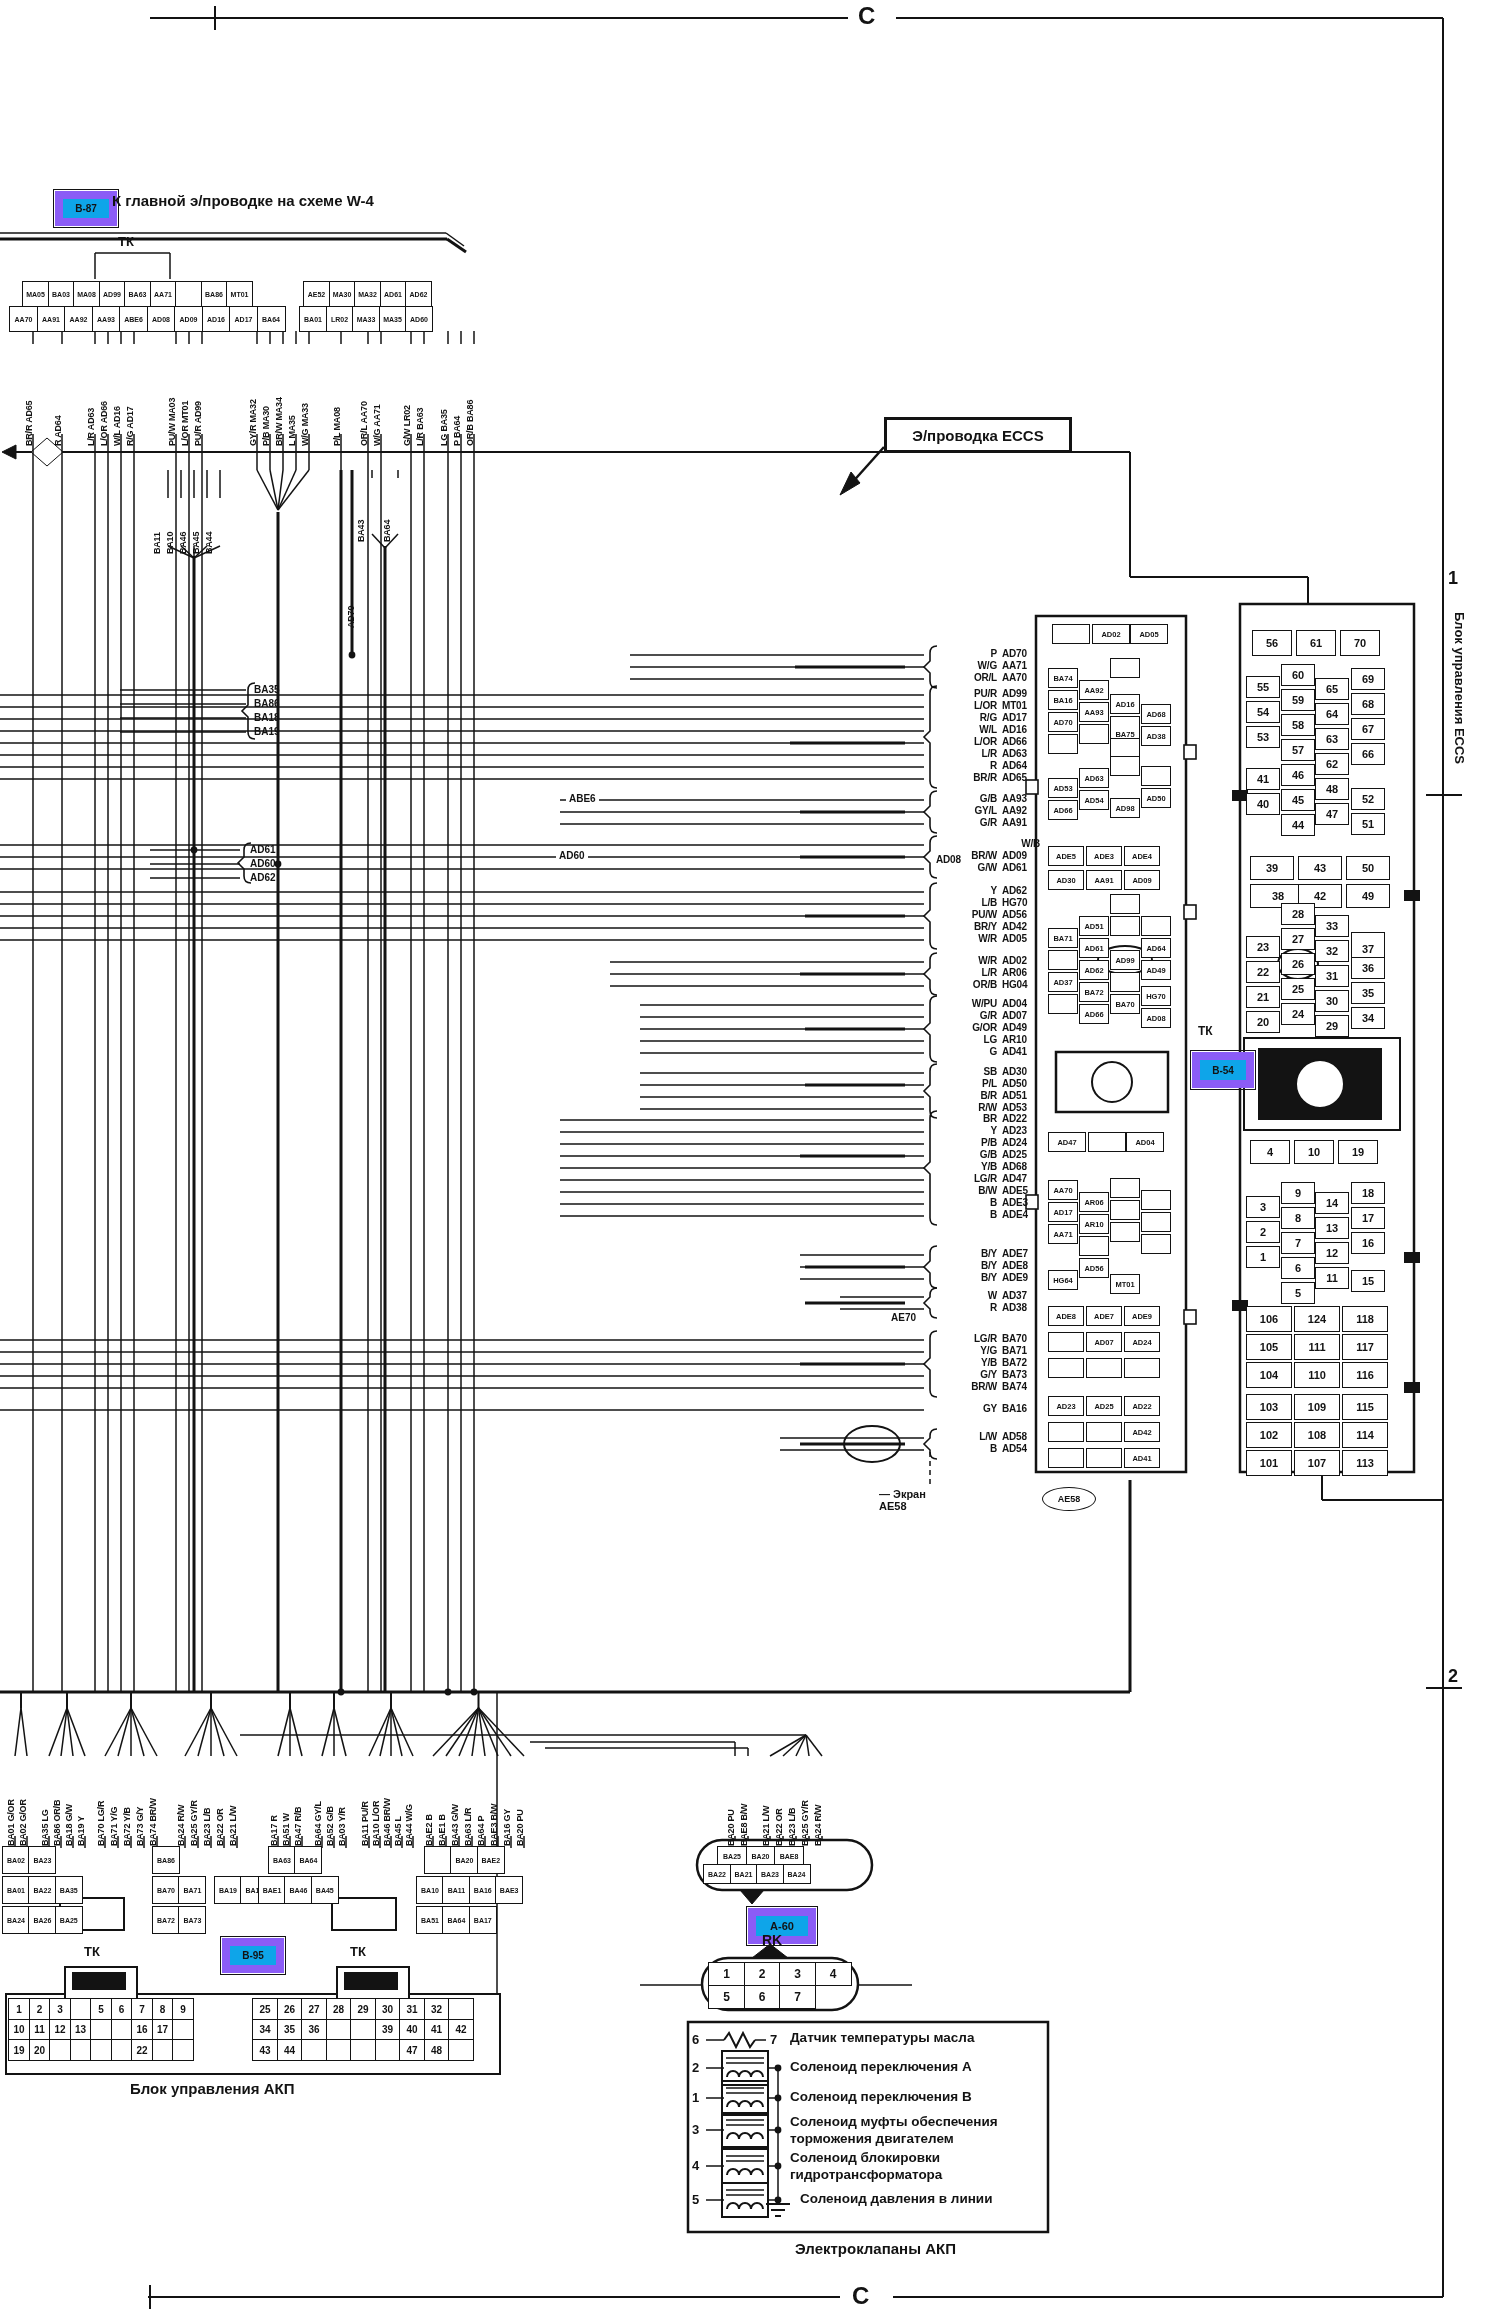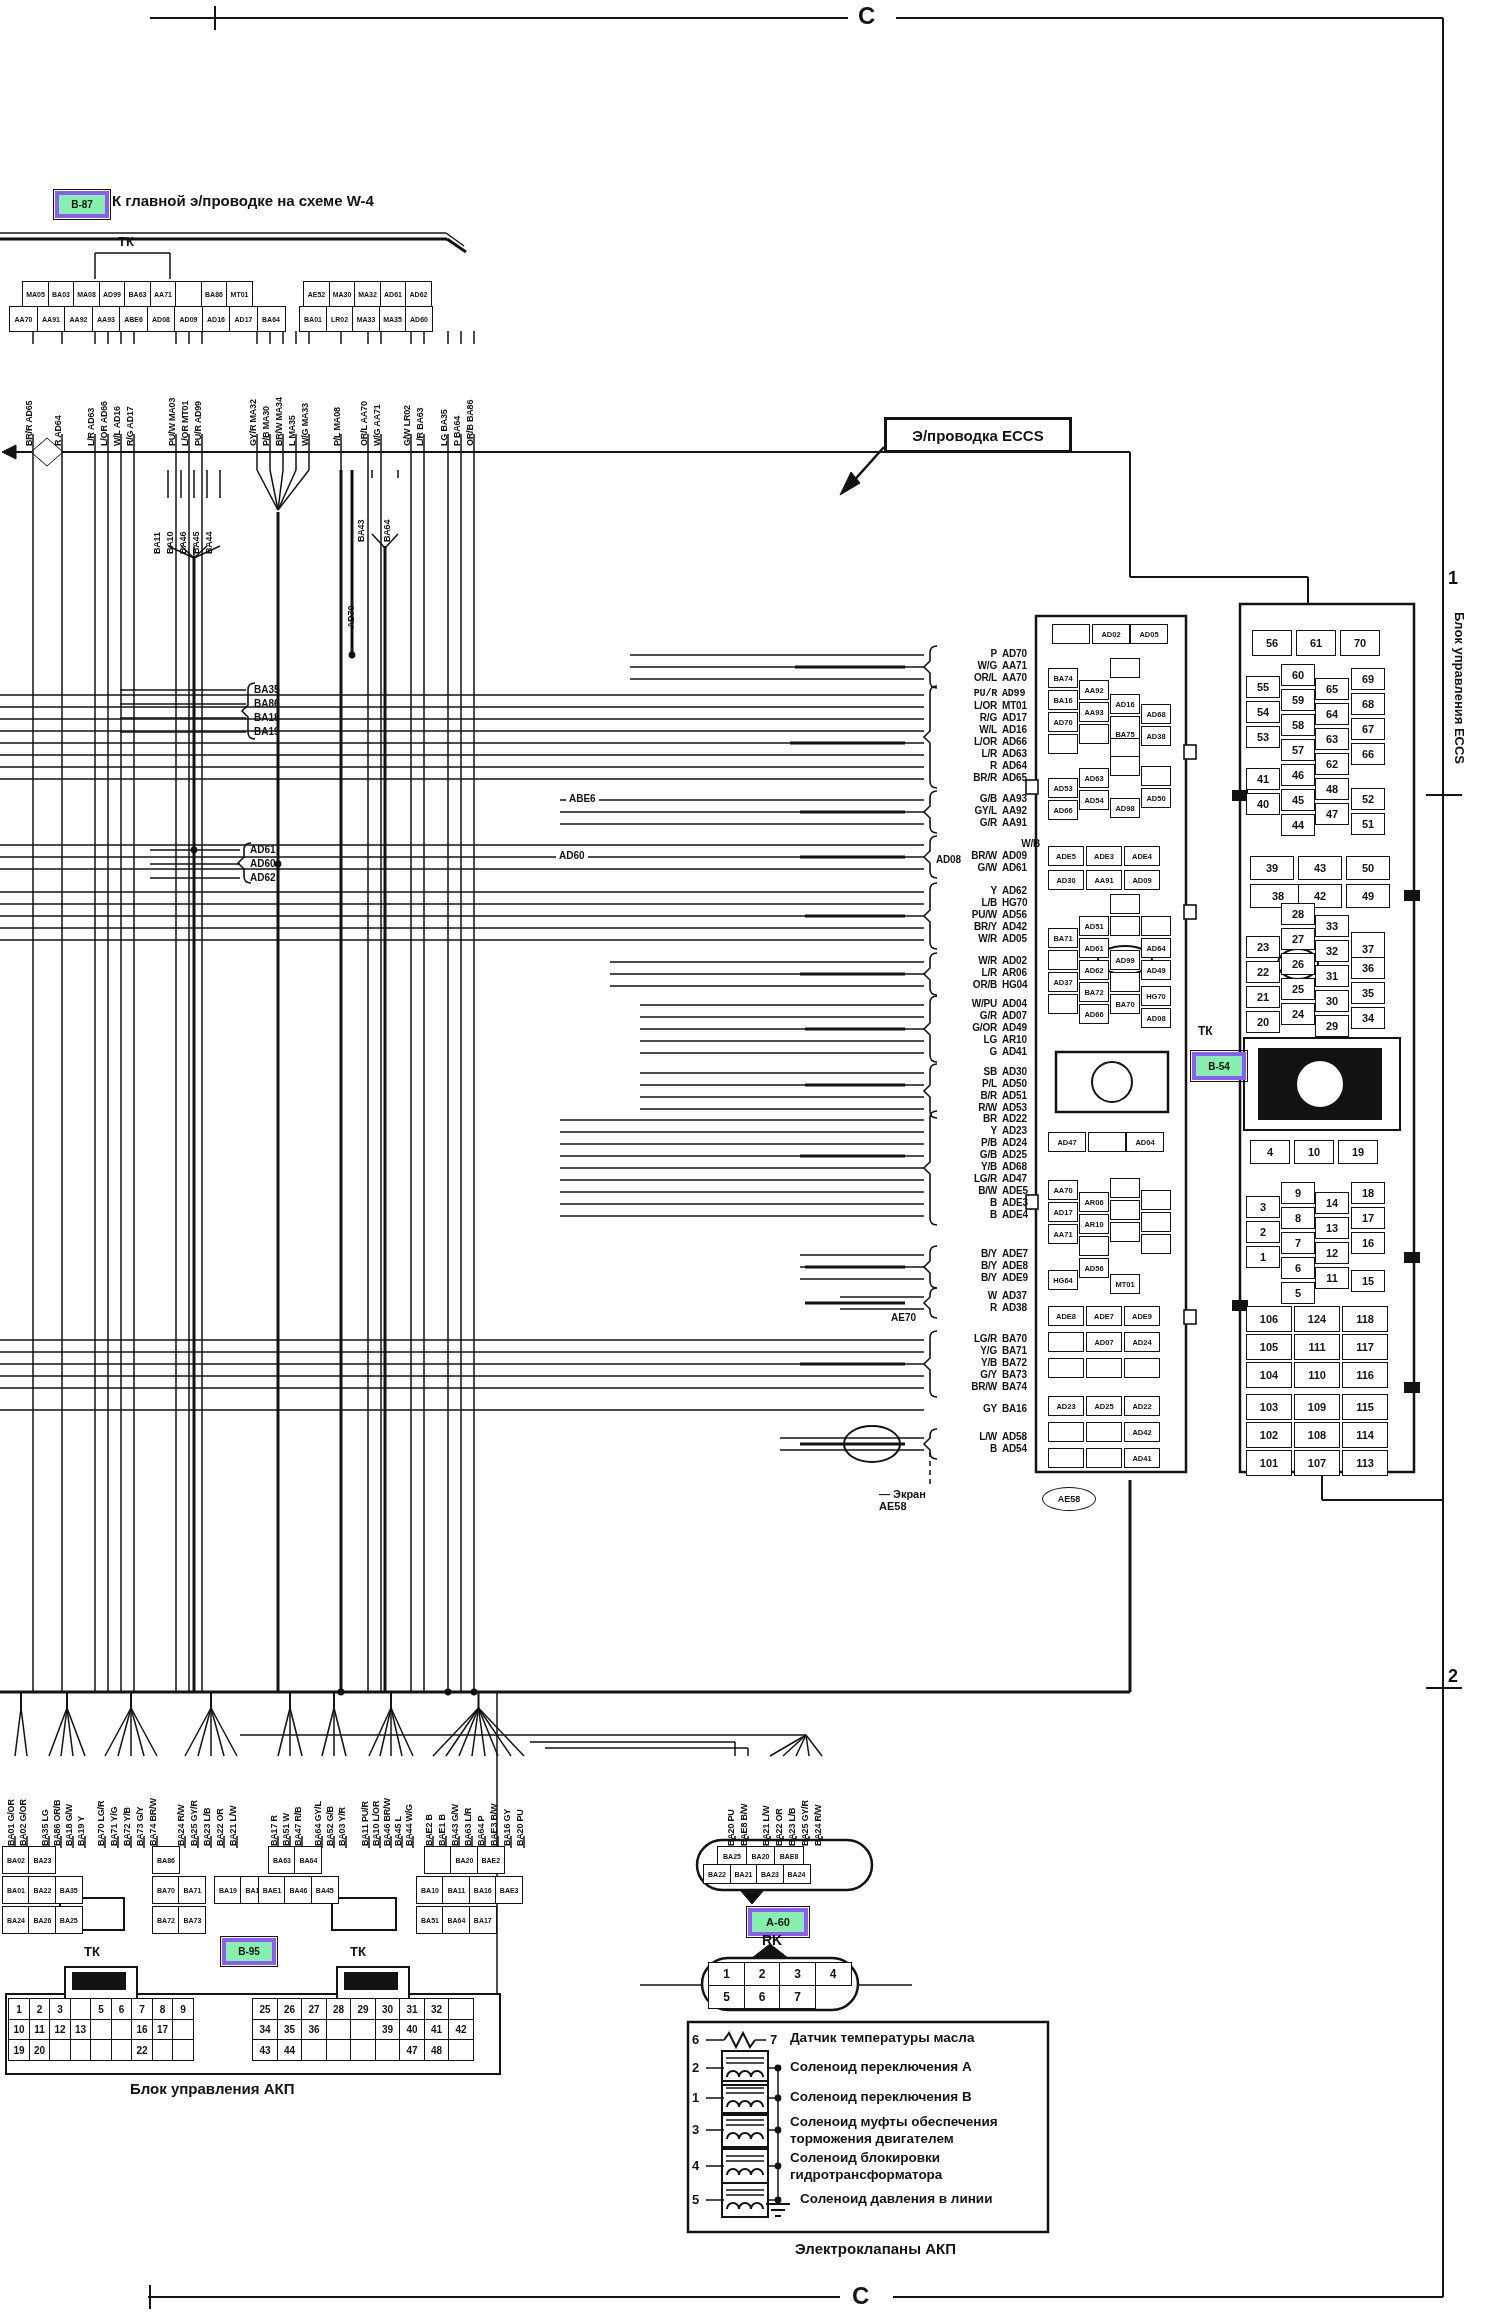--- a/index.html
+++ b/index.html
@@ -7,22 +7,22 @@
           font-family:"Liberation Sans",sans-serif;color:#131313;}
   svg{position:absolute;left:0;top:0;}
   .cell{position:absolute;border:1.6px solid #131313;background:#fff;display:flex;align-items:center;
         justify-content:center;font-weight:bold;box-sizing:border-box;}
   .vlab{position:absolute;transform:rotate(-90deg);transform-origin:0 100%;white-space:nowrap;
         font-weight:bold;font-size:9px;letter-spacing:-0.2px;}
   .wl{position:absolute;display:flex;justify-content:flex-end;gap:5px;font-weight:bold;
       font-size:10px;width:104px;letter-spacing:-0.2px;}
   .wl .c{text-align:right;}
   .wl .n{width:38px;text-align:left;}
-  .boxref{position:absolute;border:4px solid #8b5cf6;outline:1px solid #131313;outline-offset:1px;
-          font-weight:bold;display:flex;align-items:center;justify-content:center;background:#86efac;}
+  .boxref{position:absolute;border:8px solid #8b5cf6;outline:1px solid #131313;outline-offset:1px;
+          font-weight:bold;display:flex;align-items:center;justify-content:center;background:#0ea5e9;}
   .lbl{position:absolute;font-weight:bold;white-space:pre-line;}
   .onwire{background:#fff;padding:0 3px;}
   .keybox{position:absolute;border:2px solid #131313;background:#fff;}
   .keyfill{position:absolute;background:#131313;}
   .notebox{position:absolute;border:3px solid #131313;background:#fff;display:flex;align-items:center;
            justify-content:center;font-weight:bold;font-size:15px;}
 </style>
 </head>
 <body>
 
@@ -483,21 +483,21 @@
       <span class="n">AD70</span>
     </div>
     <div class="wl" style="left: 936px; top: 660px;">
       <span class="c">W/G</span>
       <span class="n">AA71</span>
     </div>
     <div class="wl" style="left: 936px; top: 672px;">
       <span class="c">OR/L</span>
       <span class="n">AA70</span>
     </div>
-    <div class="wl" style="left: 936px; top: 688px; font-family: Liberation Mono, monospace;">
+    <div class="wl" style="left: 936px; top: 688px;">
       <span class="c">PU/R</span>
       <span class="n">AD99</span>
     </div>
     <div class="wl" style="left: 936px; top: 700px;">
       <span class="c">L/OR</span>
       <span class="n">MT01</span>
     </div>
     <div class="wl" style="left: 936px; top: 712px;">
       <span class="c">R/G</span>
       <span class="n">AD17</span>

